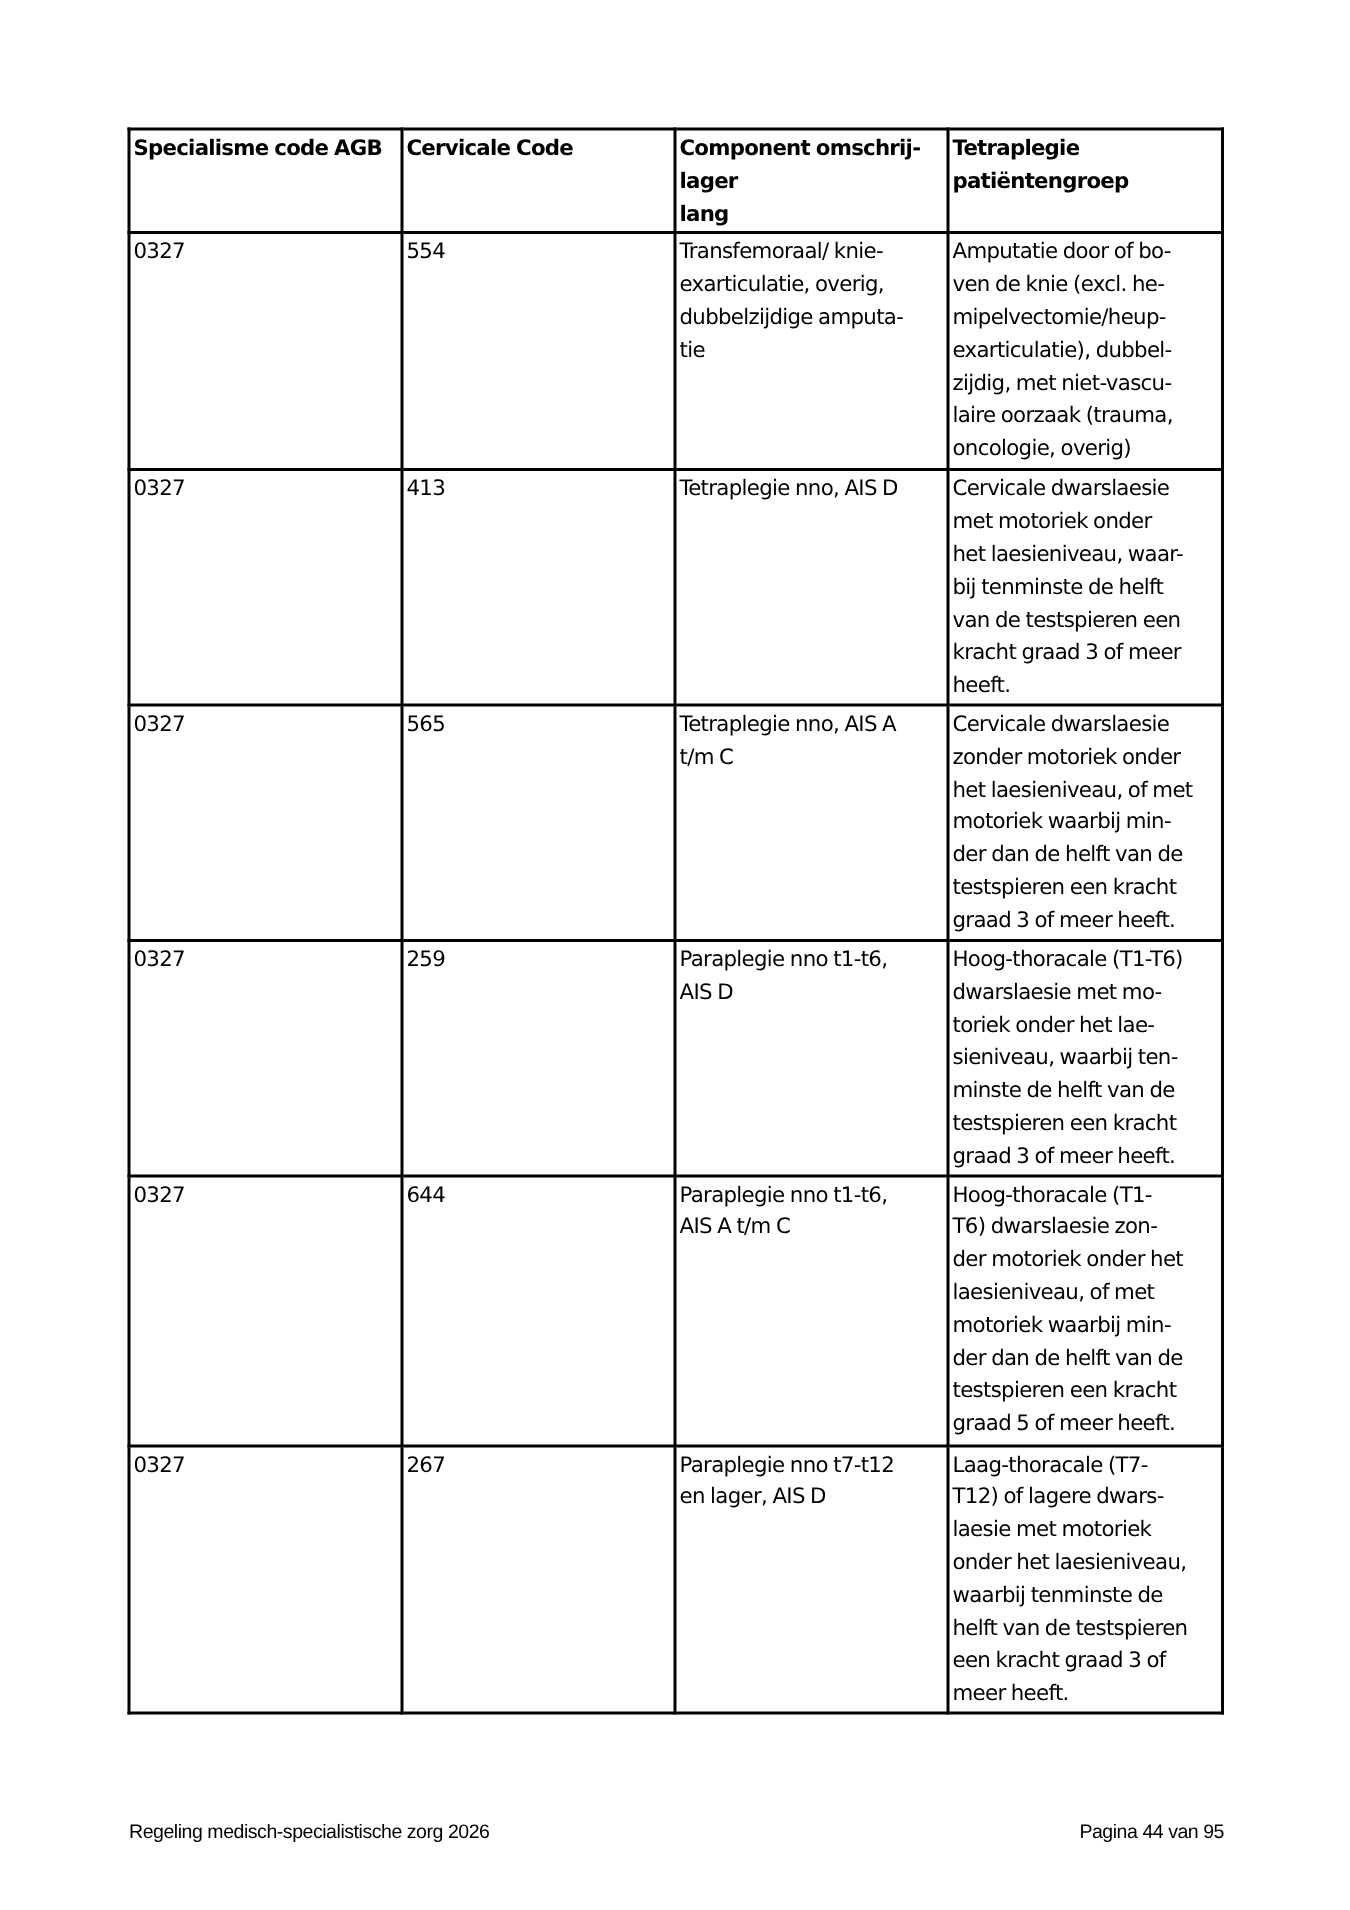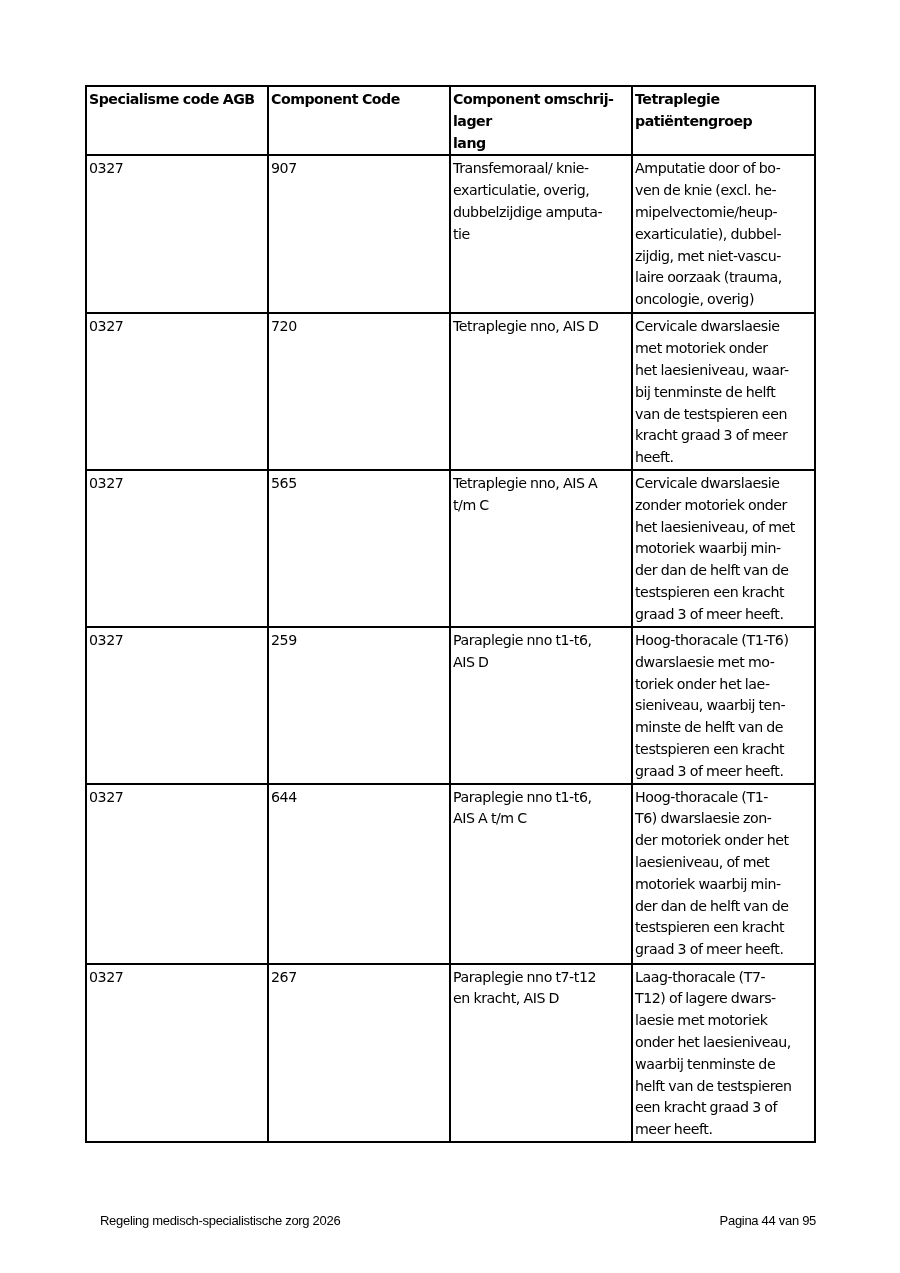--- a/index.html
+++ b/index.html
@@ -36,64 +36,64 @@
     tr.r2 td { height: 152px; }
     tr.r3 td { height: 153px; }
     tr.r4 td { height: 152px; }
     tr.r5 td { height: 176px; }
     tr.r6 td { height: 174px; }
     .footer {
       position: absolute; top: 1213px; left: 86px; width: 730px;
       font-family: "Liberation Sans", sans-serif;
       font-size: 13px; letter-spacing: -0.3px;
     }
-    .footer .left { position: absolute; left: 0; top: 0; margin-left: 14px; }
+    .footer .left { position: absolute; left: 0; top: 0; }
     .footer .right { position: absolute; right: 0; top: 0; }
   </style>
 </head>
 <body>
 
 <div class="page">
   <table class="grid">
     <colgroup>
       <col class="c1">
         <col class="c2">
         <col class="c3">
         <col class="c4">
     </colgroup>
     <thead>
       <tr>
         <th>Specialisme code AGB</th>
-        <th>Component Code</th>
+        <th>Cervicale Code</th>
         <th>Component omschrij-
 lager
 lang</th>
         <th>Tetraplegie
 patiëntengroep</th>
       </tr>
     </thead>
     <tbody>
       <tr class="r1">
         <td>0327</td>
-        <td>907</td>
+        <td>554</td>
         <td>Transfemoraal/ knie-
 exarticulatie, overig,
 dubbelzijdige amputa-
 tie</td>
         <td>Amputatie door of bo-
 ven de knie (excl. he-
 mipelvectomie/heup-
 exarticulatie), dubbel-
 zijdig, met niet-vascu-
 laire oorzaak (trauma,
 oncologie, overig)</td>
       </tr>
       <tr class="r2">
         <td>0327</td>
-        <td>720</td>
+        <td>413</td>
         <td>Tetraplegie nno, AIS D</td>
         <td>Cervicale dwarslaesie
 met motoriek onder
 het laesieniveau, waar-
 bij tenminste de helft
 van de testspieren een
 kracht graad 3 of meer
 heeft.</td>
       </tr>
       <tr class="r3">
@@ -127,27 +127,27 @@
         <td>644</td>
         <td>Paraplegie nno t1-t6,
 AIS A t/m C</td>
         <td>Hoog-thoracale (T1-
 T6) dwarslaesie zon-
 der motoriek onder het
 laesieniveau, of met
 motoriek waarbij min-
 der dan de helft van de
 testspieren een kracht
-graad 3 of meer heeft.</td>
+graad 5 of meer heeft.</td>
       </tr>
       <tr class="r6">
         <td>0327</td>
         <td>267</td>
         <td>Paraplegie nno t7-t12
-en kracht, AIS D</td>
+en lager, AIS D</td>
         <td>Laag-thoracale (T7-
 T12) of lagere dwars-
 laesie met motoriek
 onder het laesieniveau,
 waarbij tenminste de
 helft van de testspieren
 een kracht graad 3 of
 meer heeft.</td>
       </tr>
     </tbody>

